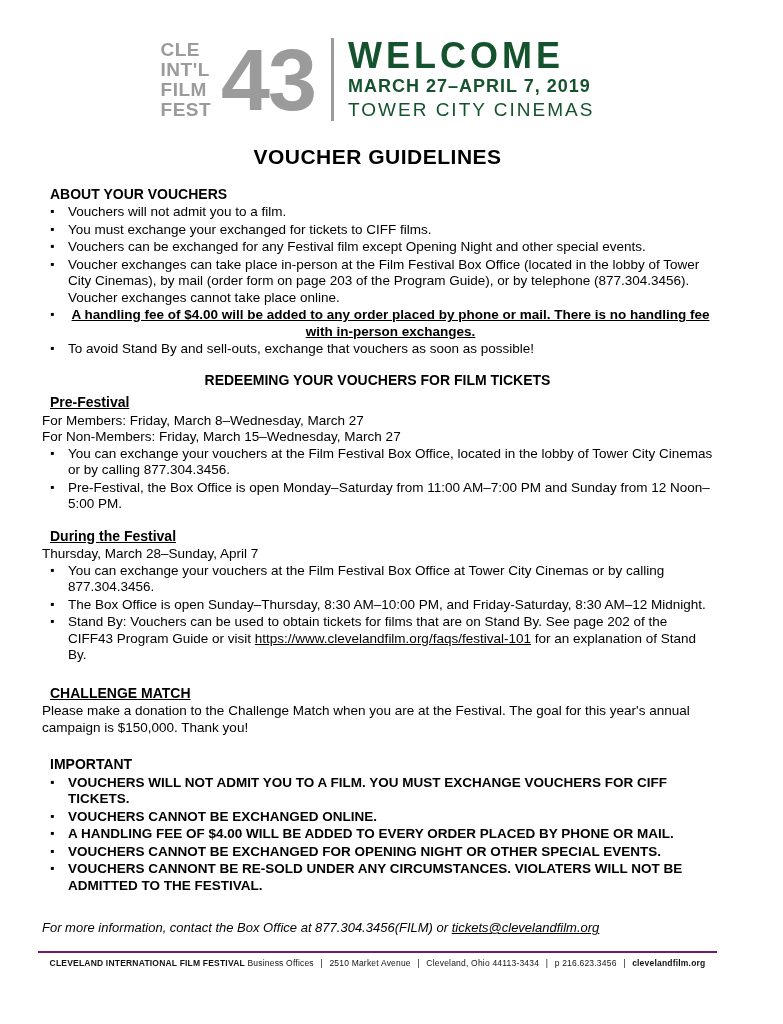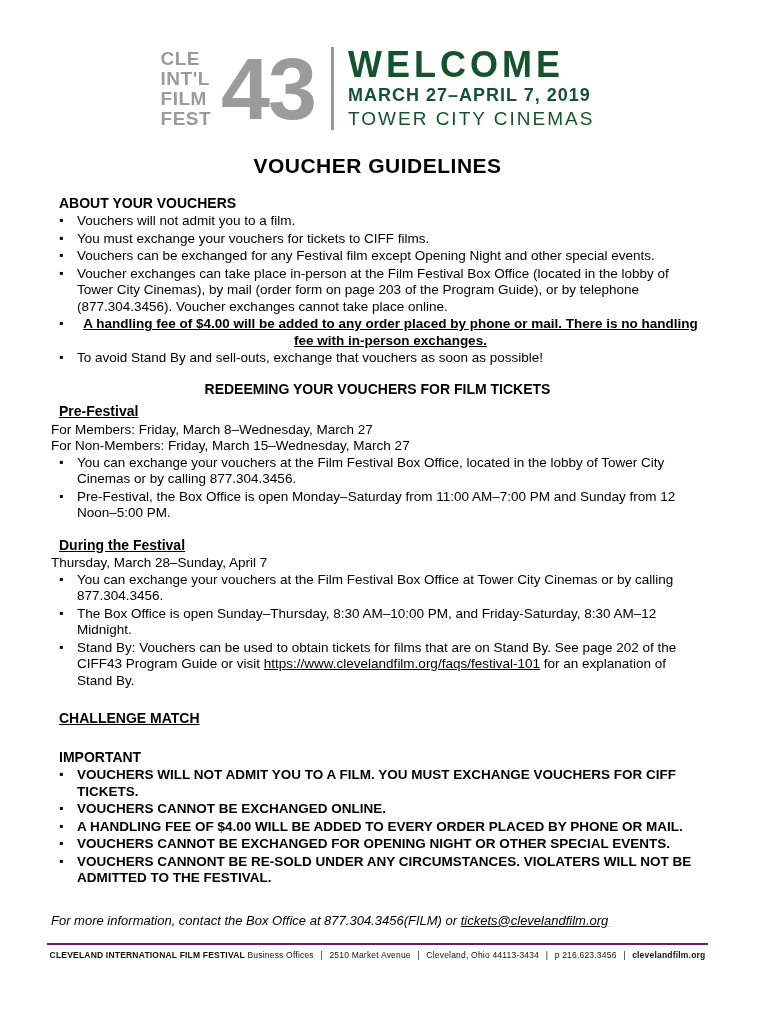--- a/index.html
+++ b/index.html
@@ -10,21 +10,21 @@
   body {
     width: 783px;
     min-height: 1024px;
     font-family: "Liberation Sans", sans-serif;
     color: #000000;
   }
   .page {
     position: relative;
     width: 755px;
     min-height: 1024px;
-    padding: 13px;
+    padding: 4px;
     box-sizing: border-box;
     border-radius: 12px;
   }
 
   
   .header {
     display: flex;
     justify-content: center;
     align-items: center;
     padding-top: 34px;
@@ -203,21 +203,21 @@
     </div>
   </div>
 
   <div class="content">
 
     <div class="doc-title">VOUCHER GUIDELINES</div>
 
     <div class="section-head">ABOUT YOUR VOUCHERS</div>
     <ul class="bullets">
       <li>Vouchers will not admit you to a film.</li>
-      <li>You must exchange your vouchers for tickets to CIFF films.</li>
+      <li>You must exchange your exchanged for tickets to CIFF films.</li>
       <li>Vouchers can be exchanged for any Festival film except Opening Night and other special events.</li>
       <li>Voucher exchanges can take place in-person at the Film Festival Box Office (located in the lobby of Tower City Cinemas), by mail (order form on page 203 of the Program Guide), or by telephone (877.304.3456). Voucher exchanges cannot take place online.</li>
       <li class="bold-u">A handling fee of $4.00 will be added to any order placed by phone or mail. There is no handling fee with in-person exchanges.</li>
       <li>To avoid Stand By and sell-outs, exchange that vouchers as soon as possible!</li>
     </ul>
 
     <div class="center-head">REDEEMING YOUR VOUCHERS FOR FILM TICKETS</div>
 
     <div class="section-head underline">Pre-Festival</div>
     <div class="plain-line">For Members: Friday, March 8–Wednesday, March 27</div>
@@ -233,20 +233,21 @@
     <div class="plain-line">Thursday, March 28–Sunday, April 7</div>
     <ul class="bullets">
       <li>You can exchange your vouchers at the Film Festival Box Office at Tower City Cinemas or by calling 877.304.3456.</li>
       <li>The Box Office is open Sunday–Thursday, 8:30 AM–10:00 PM, and Friday-Saturday, 8:30 AM–12 Midnight.</li>
       <li><span>Stand By: Vouchers can be used to obtain tickets for films that are on Stand By. See page 202 of the CIFF43 Program Guide or visit </span><a class="inline-link" href="#">https://www.clevelandfilm.org/faqs/festival-101</a><span> for an explanation of Stand By.</span></li>
     </ul>
 
     <div class="spacer-lg"></div>
 
     <div class="section-head underline">CHALLENGE MATCH</div>
+    <div class="plain-line">Please make a donation to the Challenge Match when you are at the Festival. The goal for this year's annual campaign is $150,000. Thank you!</div>
 
     <div class="spacer-lg"></div>
 
     <div class="section-head">IMPORTANT</div>
     <ul class="bullets">
       <li class="bold">VOUCHERS WILL NOT ADMIT YOU TO A FILM. YOU MUST EXCHANGE VOUCHERS FOR CIFF TICKETS.</li>
       <li class="bold">VOUCHERS CANNOT BE EXCHANGED ONLINE.</li>
       <li class="bold">A HANDLING FEE OF $4.00 WILL BE ADDED TO EVERY ORDER PLACED BY PHONE OR MAIL.</li>
       <li class="bold">VOUCHERS CANNOT BE EXCHANGED FOR OPENING NIGHT OR OTHER SPECIAL EVENTS.</li>
       <li class="bold">VOUCHERS CANNONT BE RE-SOLD UNDER ANY CIRCUMSTANCES. VIOLATERS WILL NOT BE ADMITTED TO THE FESTIVAL.</li>

